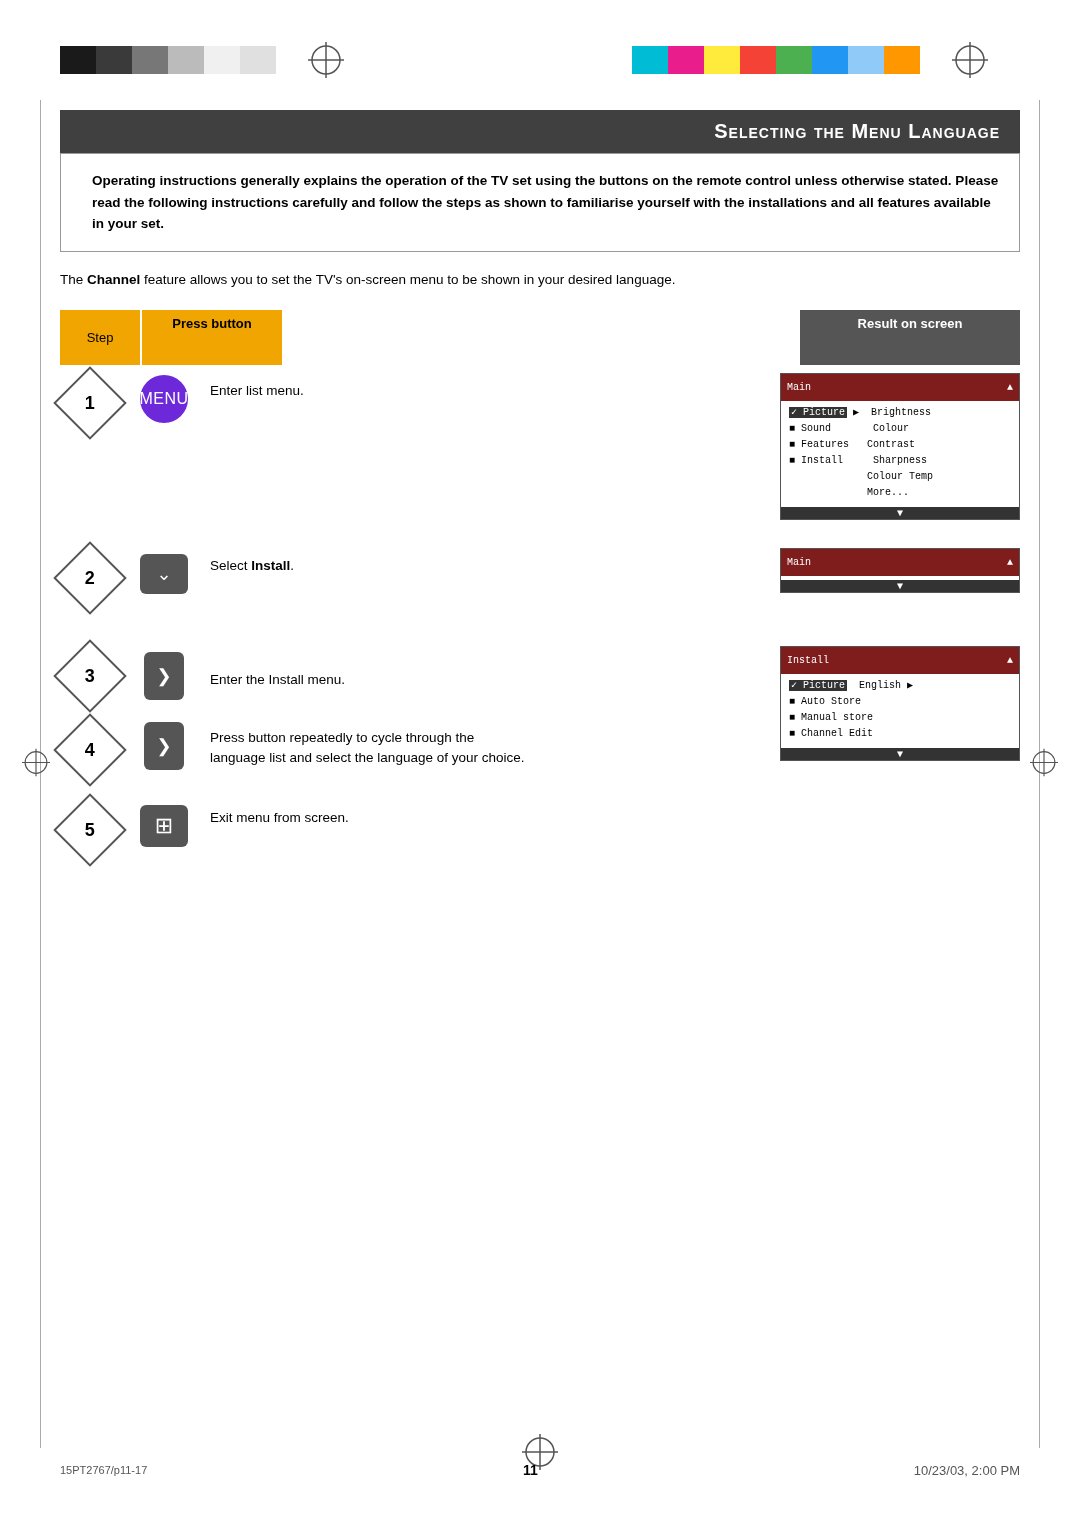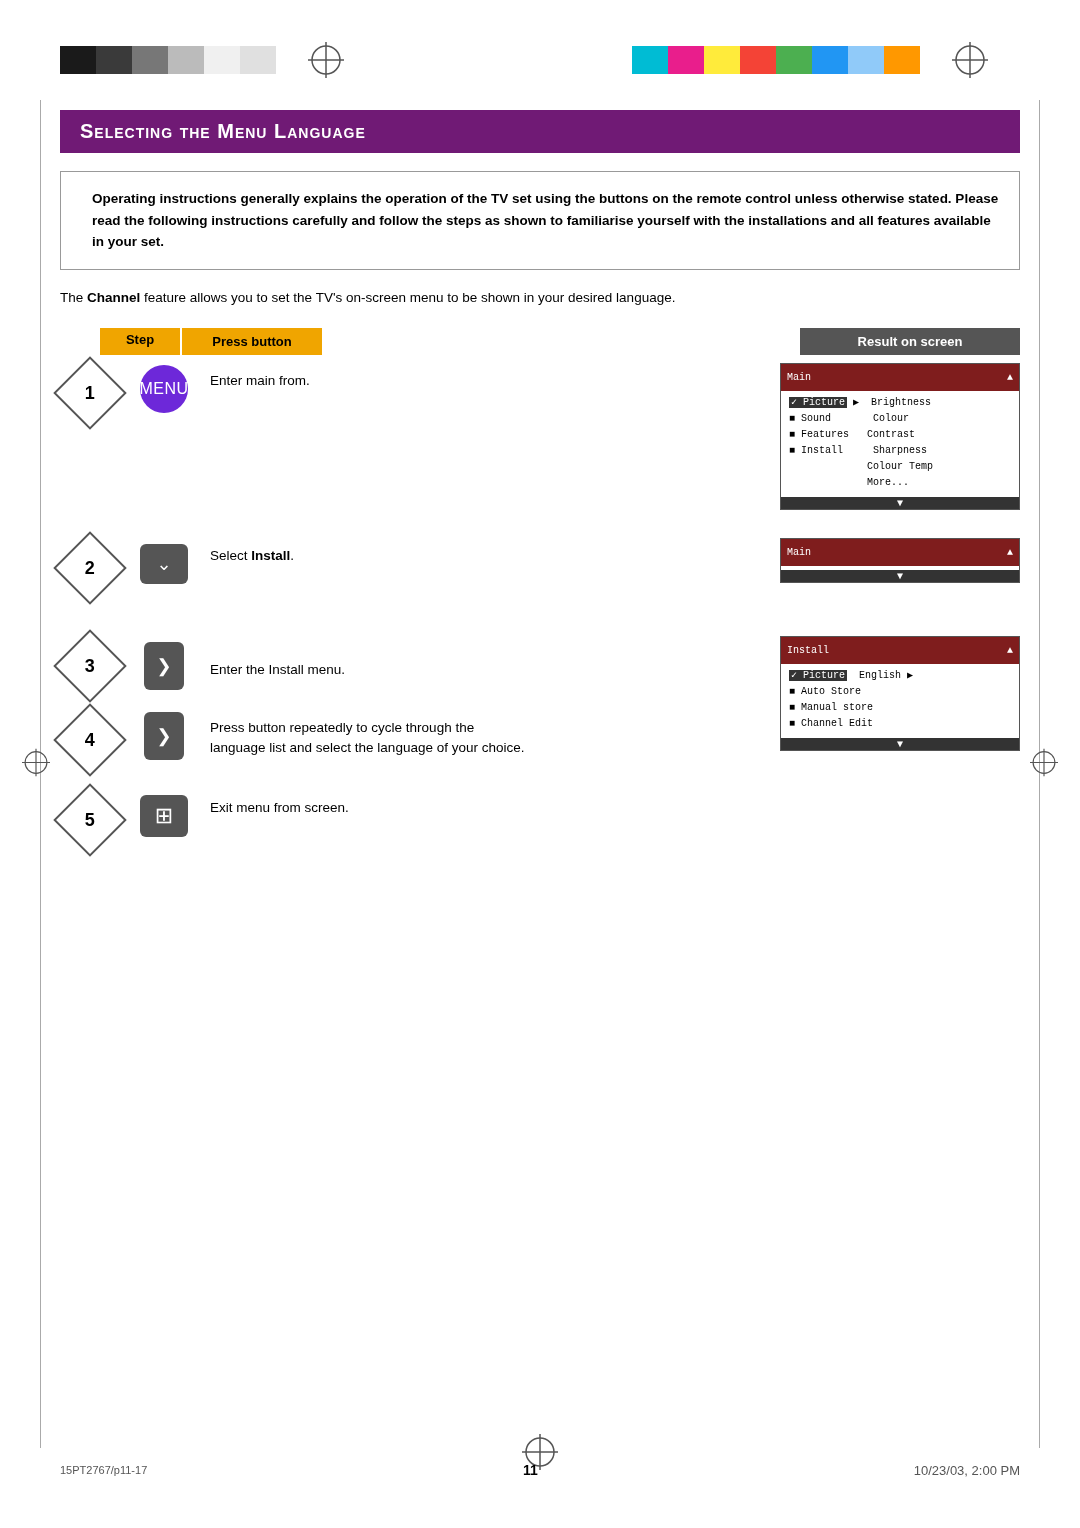--- a/index.html
+++ b/index.html
@@ -84,28 +84,27 @@
     
     .main-content {
       position: absolute;
       top: 110px;
       left: 60px;
       right: 60px;
     }
 
     
     .page-title-bar {
-      background: #701a75;
-      color: #fff;
-      text-align: left;
+      background: #404040;
+      color: #fff;
+      text-align: right;
       padding: 10px 20px;
       font-size: 18px;
       font-weight: bold;
       letter-spacing: 1px;
-      margin-bottom: 18px;
     }
 
     .page-title-bar .small-caps {
       font-variant: small-caps;
       font-size: 20px;
     }
 
     
     .intro-box {
       border: 1px solid #999;
@@ -129,26 +128,25 @@
 
     
     .steps-header {
       display: flex;
       margin-bottom: 8px;
     }
 
     .steps-header .col-step {
       background: #f0a500;
       color: #000;
-      font-weight: bold;
+      font-weight: normal;
       font-size: 13px;
-      padding: 4px 16px;
+      padding: 20px 16px;
       min-width: 80px;
       text-align: center;
-      margin-left: 40px;
     }
 
     .steps-header .col-button {
       background: #f0a500;
       color: #000;
       font-weight: bold;
       font-size: 13px;
       padding: 6px 20px;
       min-width: 140px;
       text-align: center;
@@ -440,21 +438,21 @@
     <div class="step-row">
       <div class="step-number">
         <div class="step-diamond">
           <span class="step-diamond-inner">1</span>
         </div>
       </div>
       <div class="step-btn-icon">
         <div class="menu-btn">MENU</div>
       </div>
       <div class="step-text">
-        Enter main from.
+        Enter list menu.
       </div>
 
       <div class="screen-mockup">
         <div class="screen-title-bar">
           <span>Main</span>
           <span>▲</span>
         </div>
         <div class="screen-body">
           <div><span class="highlighted">✓ Picture</span> ▶ &nbsp;Brightness</div>
           <div>■ Sound &nbsp;&nbsp;&nbsp;&nbsp;&nbsp;&nbsp;Colour</div>

